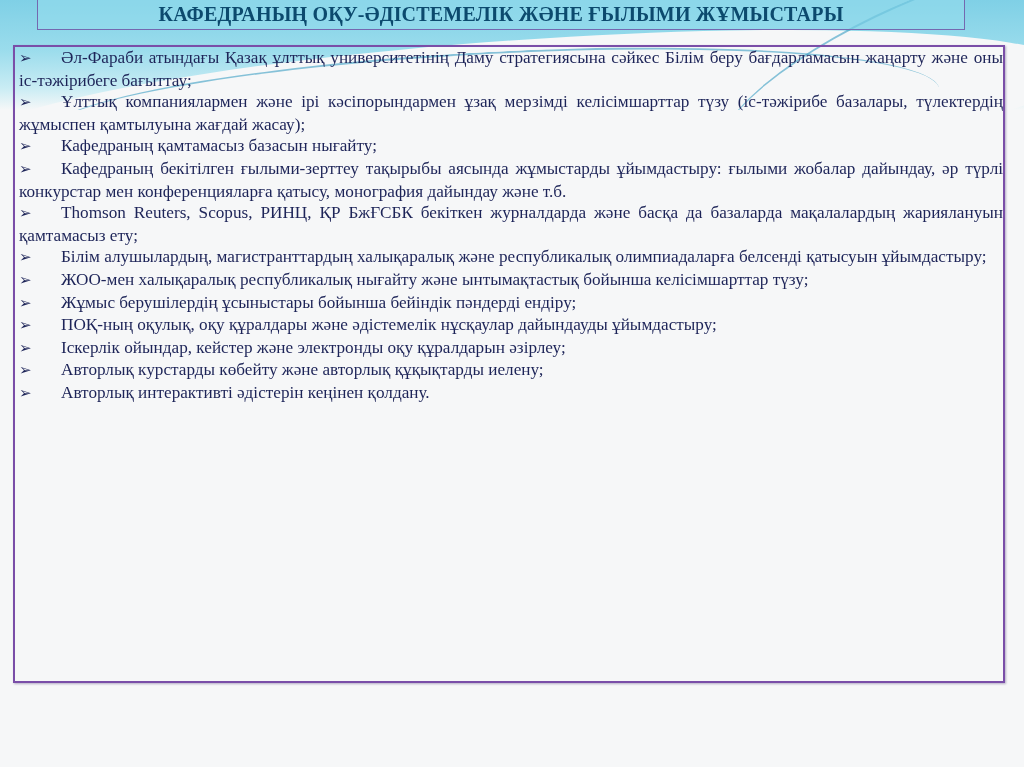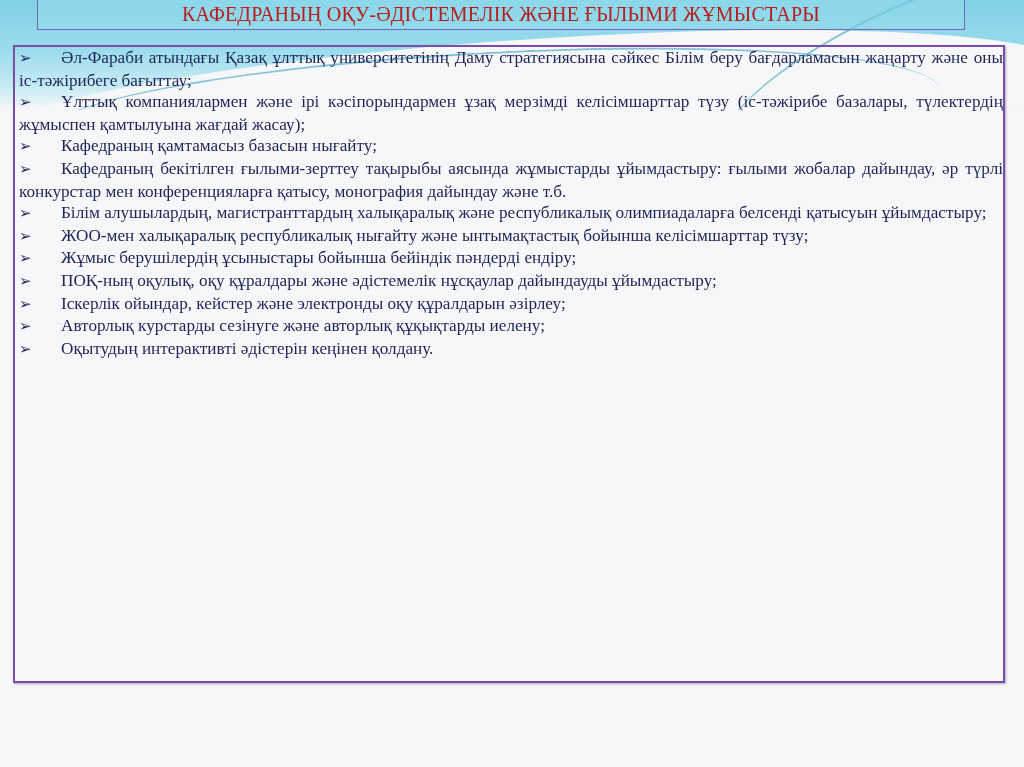--- a/index.html
+++ b/index.html
@@ -23,21 +23,21 @@
       position: absolute; border-radius: 50%;
       border-top: 2px solid rgba(40,150,190,0.55);
     }
     .title-box {
       position: absolute; left: 37px; top: 0; width: 926px; height: 29px;
       border: 1px solid #7468b0; border-top: none;
       background: rgba(150,220,236,0.55);
       display: flex; align-items: center; justify-content: center;
     }
     .title {
-      color: #b91c1c; font-weight: normal; font-size: 20px;
+      color: #0c4a6e; font-weight: bold; font-size: 20px;
       letter-spacing: 0.2px; white-space: nowrap;
     }
     .content-box {
       position: absolute; left: 13px; top: 45px; width: 988px; height: 634px;
       border: 2px solid #7a4ea8;
       box-shadow: 1px 1px 2px rgba(80,60,120,0.4);
       background: transparent;
     }
     .list { margin: 0; padding: 0; list-style: none; }
     .item {
@@ -61,21 +61,22 @@
 <div class="title-box">
   <span class="title">КАФЕДРАНЫҢ ОҚУ-ӘДІСТЕМЕЛІК ЖӘНЕ ҒЫЛЫМИ ЖҰМЫСТАРЫ</span>
 </div>
 
 <div class="content-box">
   <ul class="list" id="items-list">
       <li class="item"><span class="arrow">➢</span><span>Әл-Фараби атындағы Қазақ ұлттық университетінің Даму стратегиясына сәйкес Білім беру бағдарламасын жаңарту және оны іс-тәжірибеге бағыттау;</span></li>
       <li class="item"><span class="arrow">➢</span><span>Ұлттық компаниялармен және ірі кәсіпорындармен ұзақ мерзімді келісімшарттар түзу (іс-тәжірибе базалары, түлектердің жұмыспен қамтылуына жағдай жасау);</span></li>
       <li class="item"><span class="arrow">➢</span><span>Кафедраның қамтамасыз базасын нығайту;</span></li>
       <li class="item"><span class="arrow">➢</span><span>Кафедраның бекітілген ғылыми-зерттеу тақырыбы аясында жұмыстарды ұйымдастыру: ғылыми жобалар дайындау, әр түрлі конкурстар мен конференцияларға қатысу, монография дайындау және т.б.</span></li>
+      <li class="item"><span class="arrow">➢</span><span>Thomson Reuters, Scopus, РИНЦ, ҚР БжҒСБК бекіткен журналдарда және басқа да базаларда мақалалардың жариялануын қамтамасыз ету;</span></li>
       <li class="item"><span class="arrow">➢</span><span>Білім алушылардың, магистранттардың  халықаралық және республикалық олимпиадаларға белсенді  қатысуын ұйымдастыру;</span></li>
       <li class="item"><span class="arrow">➢</span><span>ЖОО-мен халықаралық республикалық нығайту және ынтымақтастық бойынша келісімшарттар түзу;</span></li>
       <li class="item"><span class="arrow">➢</span><span>Жұмыс берушілердің ұсыныстары бойынша бейіндік пәндерді ендіру;</span></li>
       <li class="item"><span class="arrow">➢</span><span>ПОҚ-ның оқулық, оқу құралдары және әдістемелік нұсқаулар дайындауды ұйымдастыру;</span></li>
       <li class="item"><span class="arrow">➢</span><span>Іскерлік ойындар, кейстер және электронды оқу құралдарын әзірлеу;</span></li>
-      <li class="item"><span class="arrow">➢</span><span>Авторлық курстарды сезінуге және авторлық құқықтарды иелену;</span></li>
-      <li class="item"><span class="arrow">➢</span><span>Оқытудың интерактивті әдістерін кеңінен қолдану.</span></li>
+      <li class="item"><span class="arrow">➢</span><span>Авторлық курстарды көбейту және авторлық құқықтарды иелену;</span></li>
+      <li class="item"><span class="arrow">➢</span><span>Авторлық интерактивті әдістерін кеңінен қолдану.</span></li>
     </ul>
 </div>
 
 </body></html>

